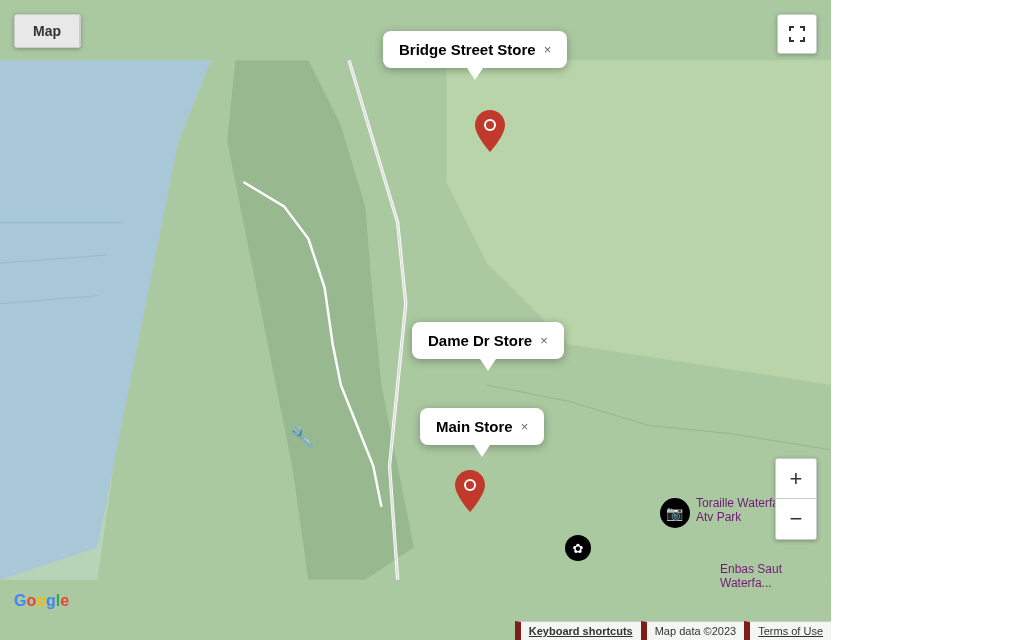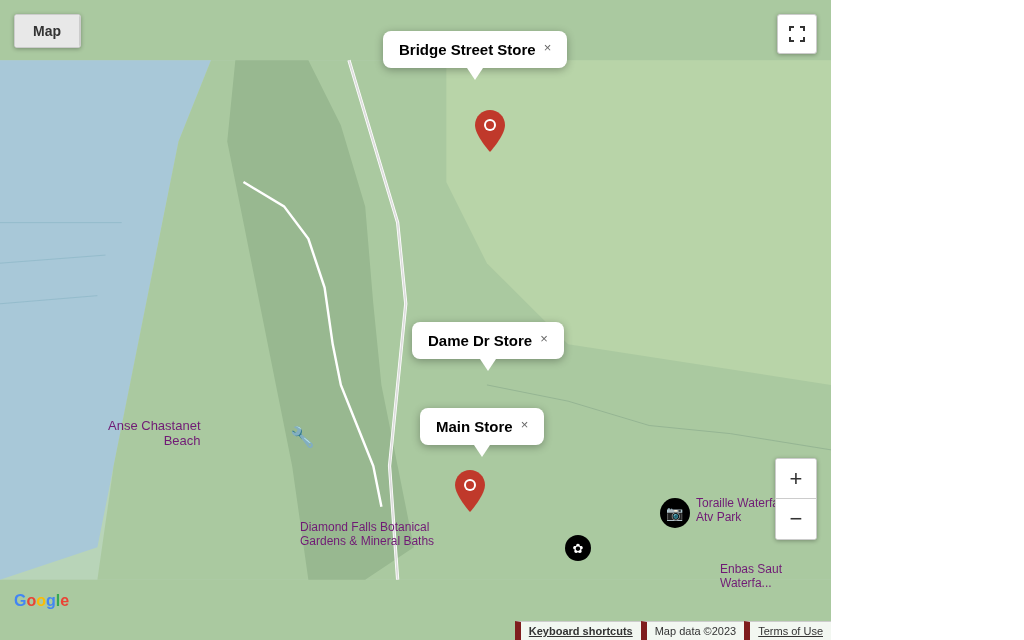--- a/index.html
+++ b/index.html
@@ -104,21 +104,21 @@
       position: absolute;
       background: white;
       border-radius: 8px;
       padding: 10px 16px;
       box-shadow: 0 2px 8px rgba(0,0,0,0.3);
       font-size: 15px;
       font-weight: 700;
       white-space: nowrap;
       z-index: 10;
       display: flex;
-      align-items: flex-start;
+      align-items: center;
       gap: 8px;
     }
     .info-popup::after {
       content: '';
       position: absolute;
       bottom: -12px;
       left: 50%;
       transform: translateX(-50%);
       border-left: 8px solid transparent;
       border-right: 8px solid transparent;
@@ -253,29 +253,23 @@
   </div>
 
   <div class="map-pin" style="top:470px; left:470px;">
     <svg width="30" height="42" viewBox="0 0 30 42" xmlns="http://www.w3.org/2000/svg">
       <path d="M15 0C6.7 0 0 6.7 0 15c0 10.5 15 27 15 27S30 25.5 30 15C30 6.7 23.3 0 15 0z" fill="#c0392b"></path>
       <circle cx="15" cy="15" r="6" fill="#fff"></circle>
       <circle cx="15" cy="15" r="4" fill="#c0392b"></circle>
     </svg>
   </div>
 
-  <div class="map-label" style="top:418px; left:108px; font-size:13px; text-align:right; max-width:150px;">
-    Anse Chastanet<br>Beach
-  </div>
 
   <div style="position:absolute; top:425px; left:290px; font-size:20px; z-index:8;">🔧</div>
 
-  <div class="map-label" style="top:520px; left:300px; font-size:12px;">
-    Diamond Falls Botanical<br>Gardens &amp; Mineral Baths
-  </div>
 
   <div style="position:absolute; top:535px; left:565px; font-size:20px; z-index:8; background:black; border-radius:50%; width:26px; height:26px; display:flex; align-items:center; justify-content:center;">
     <span style="color:white; font-size:13px;">✿</span>
   </div>
 
   <div style="position:absolute; top:498px; left:660px; z-index:8; background:black; border-radius:50%; width:30px; height:30px; display:flex; align-items:center; justify-content:center;">
     <span style="color:white; font-size:14px;">📷</span>
   </div>
   <div class="map-label" style="top:496px; left:696px; font-size:12px;">
     Toraille Waterfall<br>Atv Park

